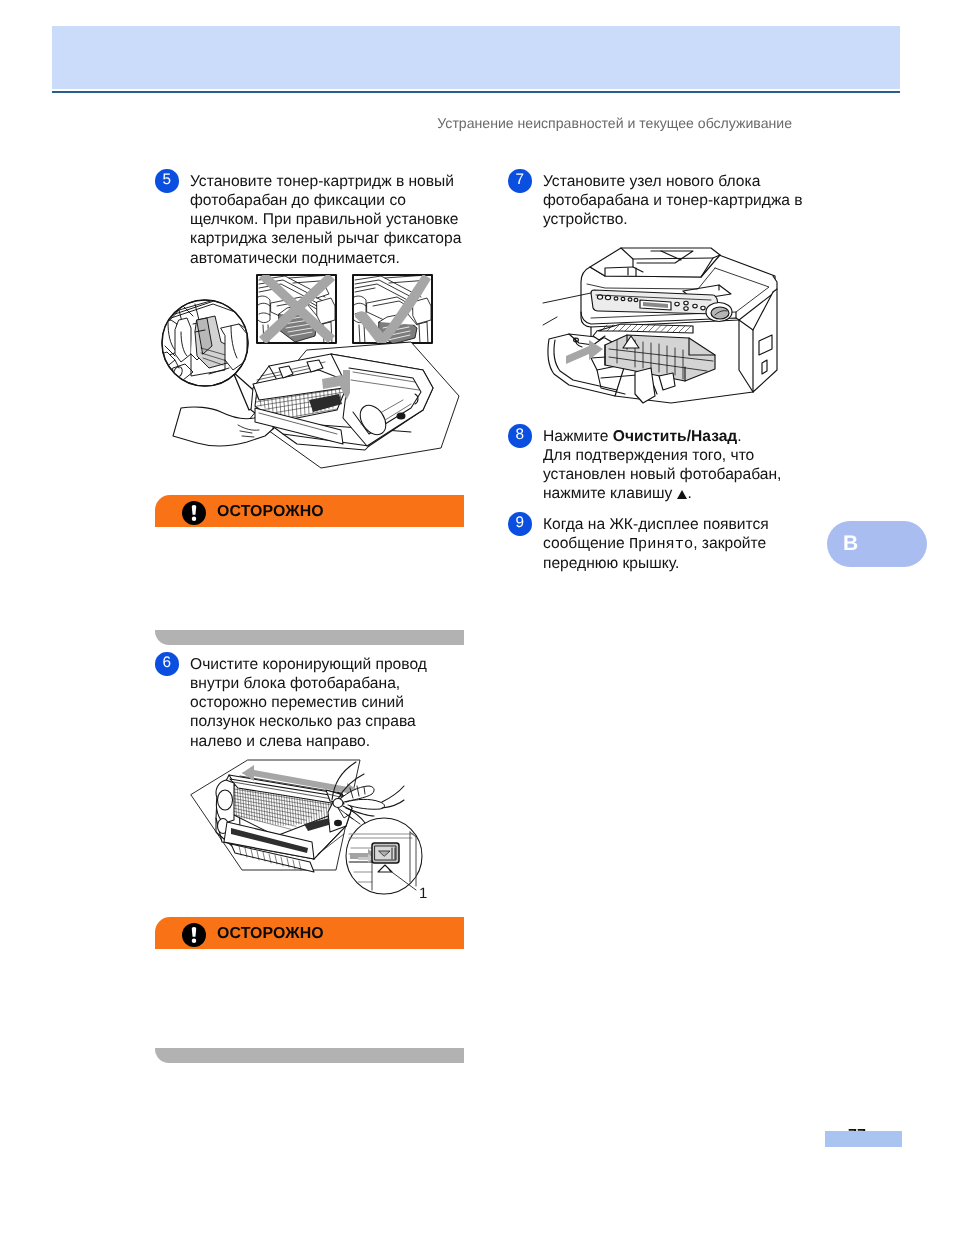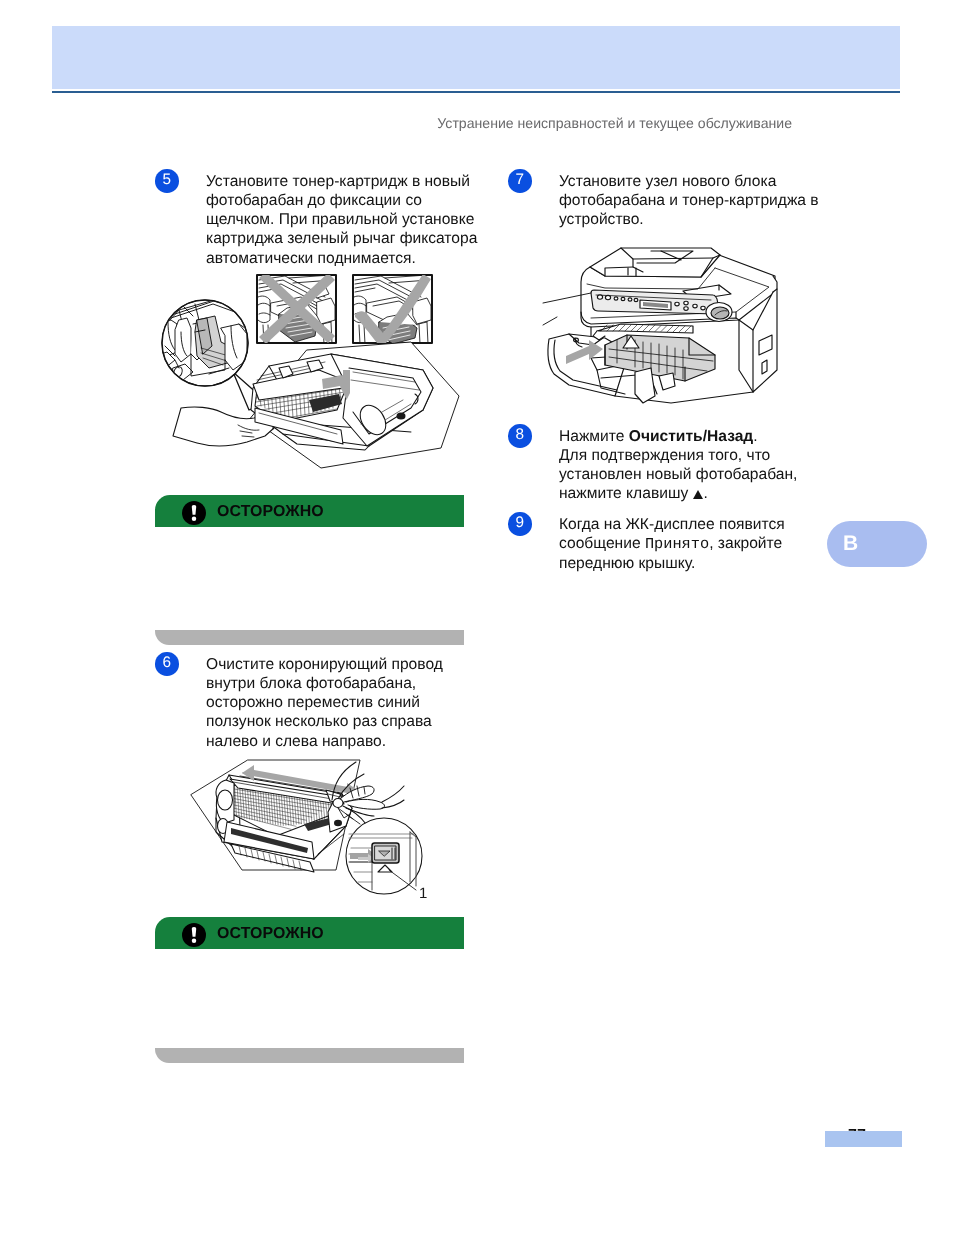--- a/index.html
+++ b/index.html
@@ -11,29 +11,29 @@
   
   .hdr-band{position:absolute;left:52px;top:26px;width:848px;height:63px;background:#cbdbfa;}
   .hdr-rule{position:absolute;left:52px;top:91px;width:848px;height:2px;background:#2a5e92;}
   .hdr-title{position:absolute;left:0px;top:115px;width:792px;text-align:right;font-size:14.1px;
              color:#6a6a6c;white-space:nowrap;}
 
   
   .step{position:absolute;}
   .num{position:absolute;left:0;top:-3px;width:23.5px;height:23.5px;border-radius:50%;background:#0a4fe0;
         color:#fff;font-size:15.3px;line-height:22.6px;text-align:center;font-weight:400;}
-  .stxt{position:absolute;left:51px;top:0px;font-size:15.6px;line-height:19.15px;color:#131313;white-space:nowrap;}
+  .stxt{position:absolute;left:35px;top:0px;font-size:15.6px;line-height:19.15px;color:#131313;white-space:nowrap;}
   b{font-weight:bold;}
   .mono{font-family:Liberation Mono, monospace;font-size:15.3px;}
   .tri{display:inline-block;width:0;height:0;border-left:5px solid transparent;border-right:5px solid transparent;
        border-bottom:9px solid #131313;vertical-align:-0.5px;margin:0 0.5px;}
 
   
   .caut{position:absolute;width:309px;}
-  .cbar-top{height:32px;width:309px;background:#15803d;border-top-left-radius:15px;position:relative;}
+  .cbar-top{height:32px;width:309px;background:#f97316;border-top-left-radius:15px;position:relative;}
   .cbar-bot{position:absolute;height:15px;width:309px;background:#b2b2b2;border-bottom-left-radius:14px;}
   .ctitle{position:absolute;left:62px;top:8px;font-size:15.9px;font-weight:bold;letter-spacing:0.1px;color:#0a0a0a;}
   .cicon{position:absolute;left:27px;top:6px;width:24px;height:24px;}
   .cbody{font-size:15.1px;line-height:19.15px;color:#131313;padding:8px 0 0 11.5px;white-space:nowrap;}
 
   
   .tab-b{position:absolute;left:827px;top:521px;width:100px;height:46px;border-radius:23px;background:#a9bdf0;
          color:#fff;font-size:21px;font-weight:bold;line-height:46px;text-align:left;padding-left:16px;
          box-sizing:border-box;}
   .pgnum{position:absolute;left:800px;top:1127px;font-size:16px;font-weight:bold;color:#111;letter-spacing:0.2px;margin-left:48px;}

